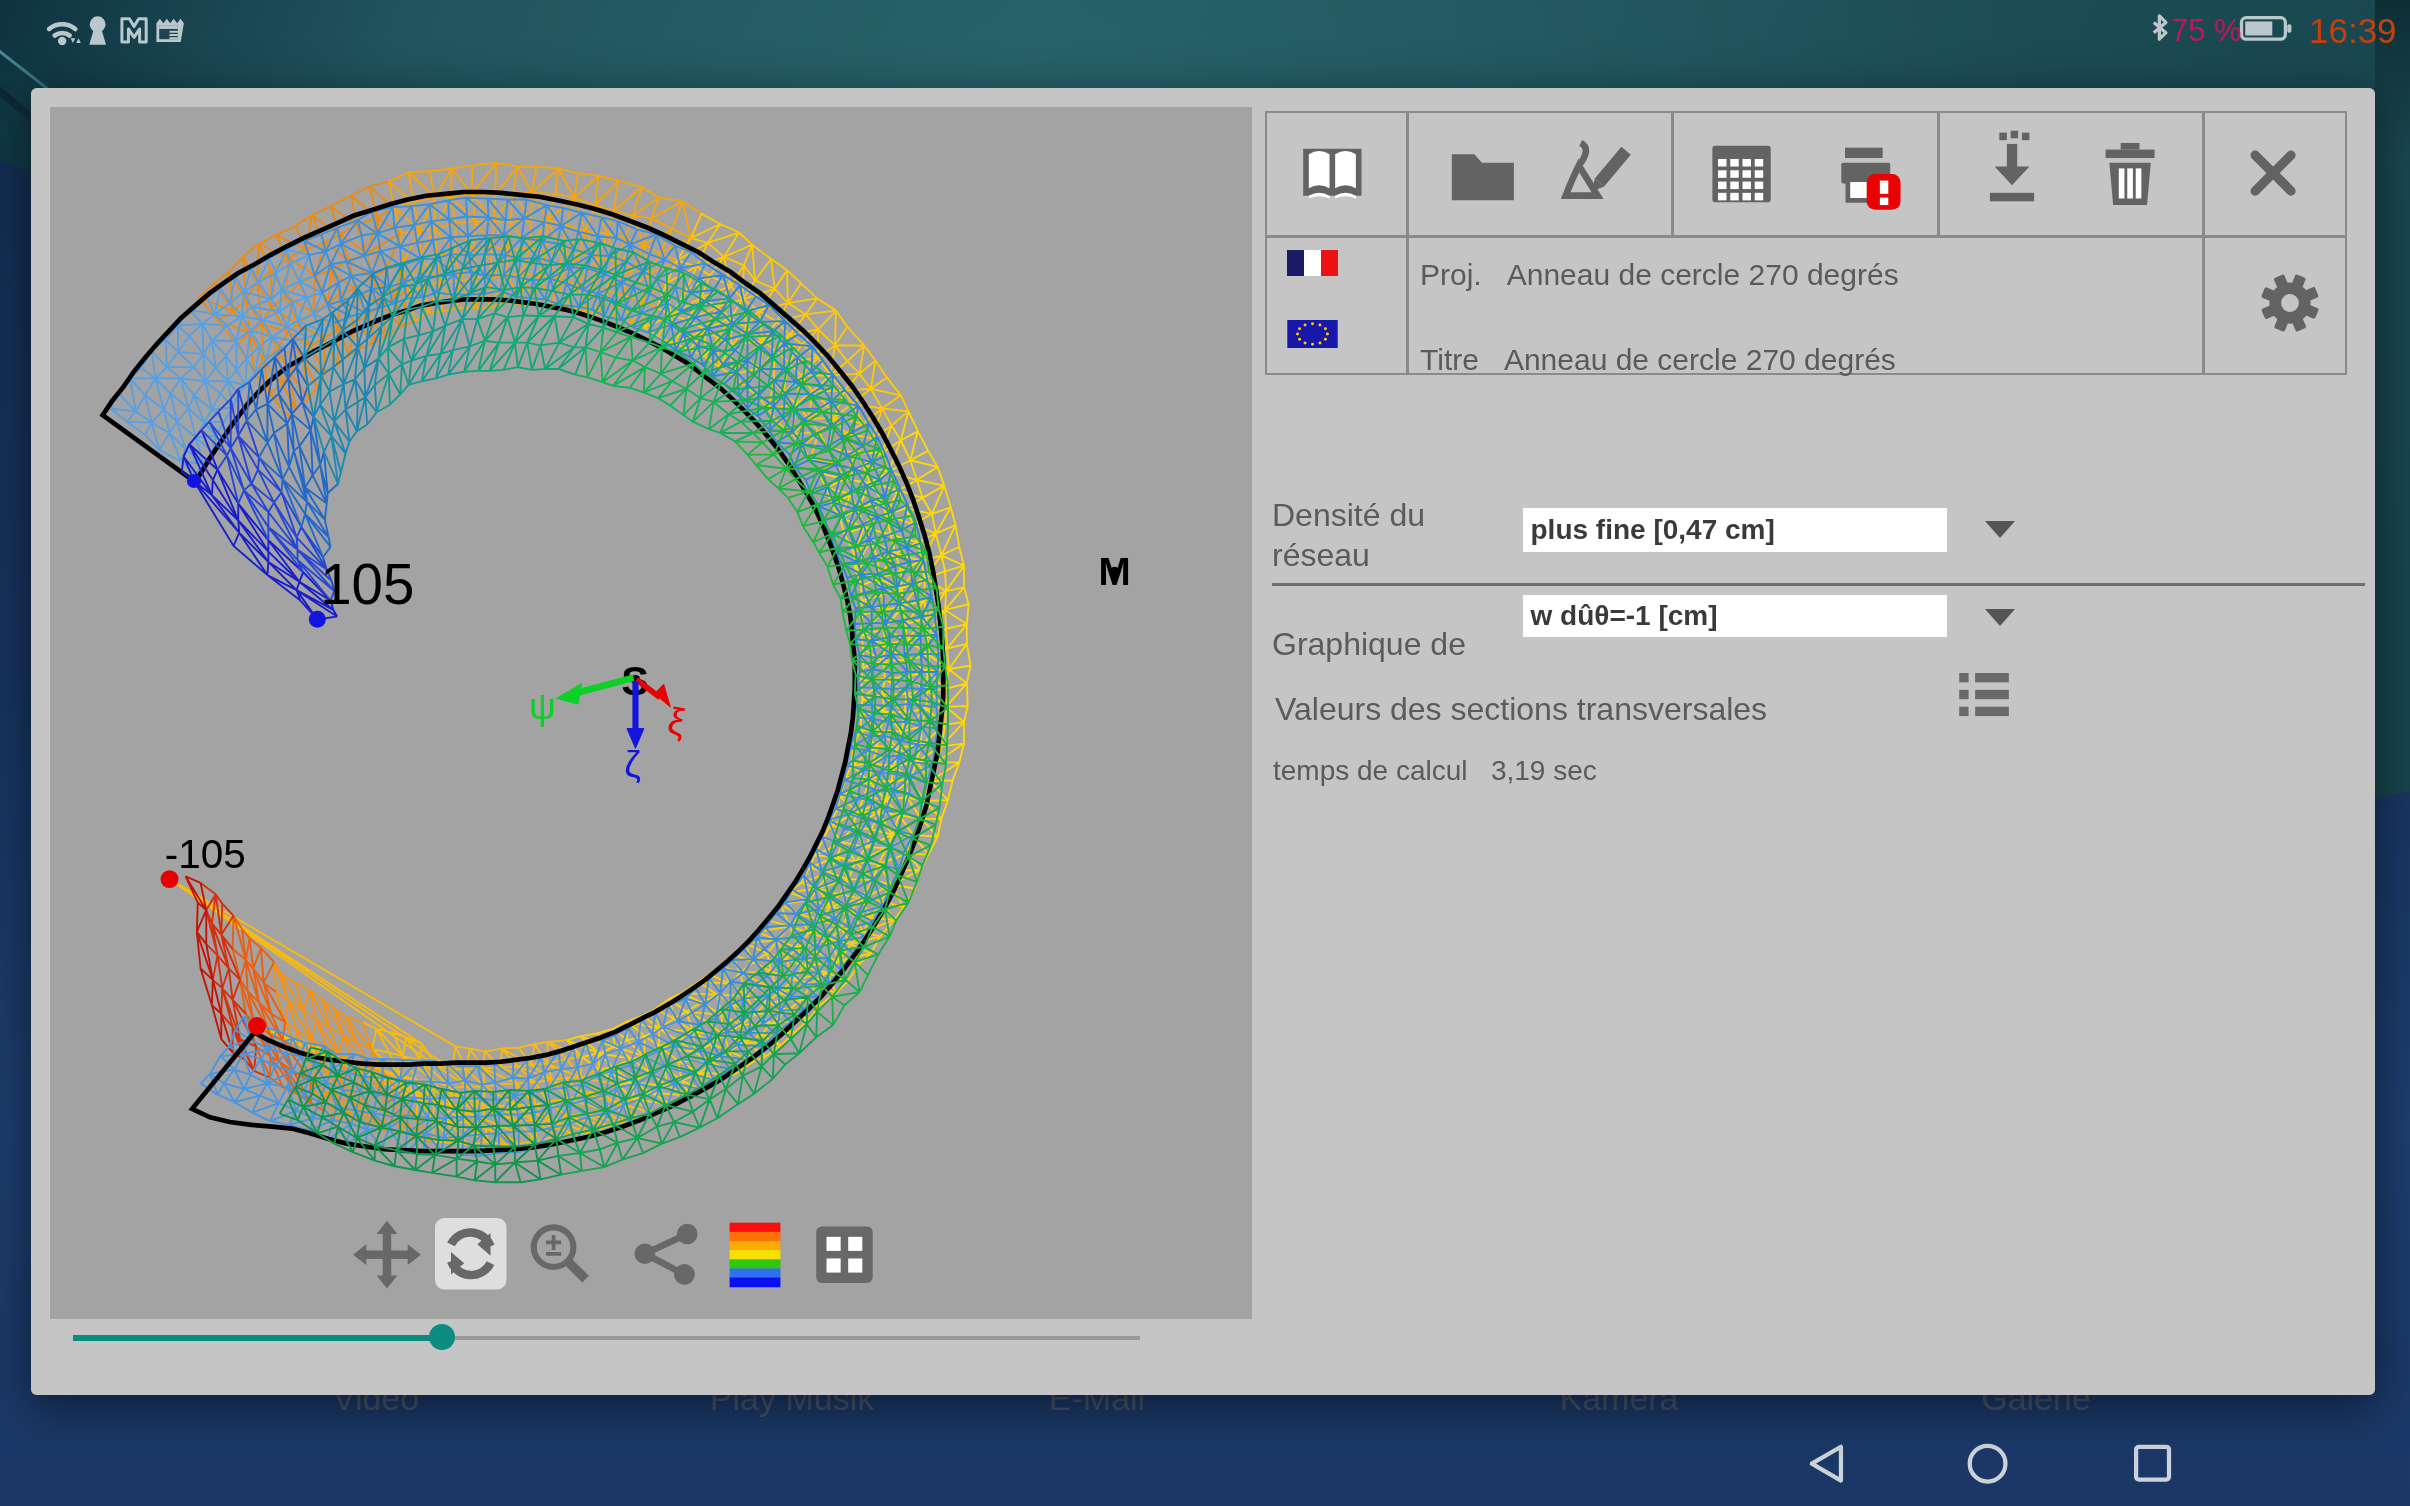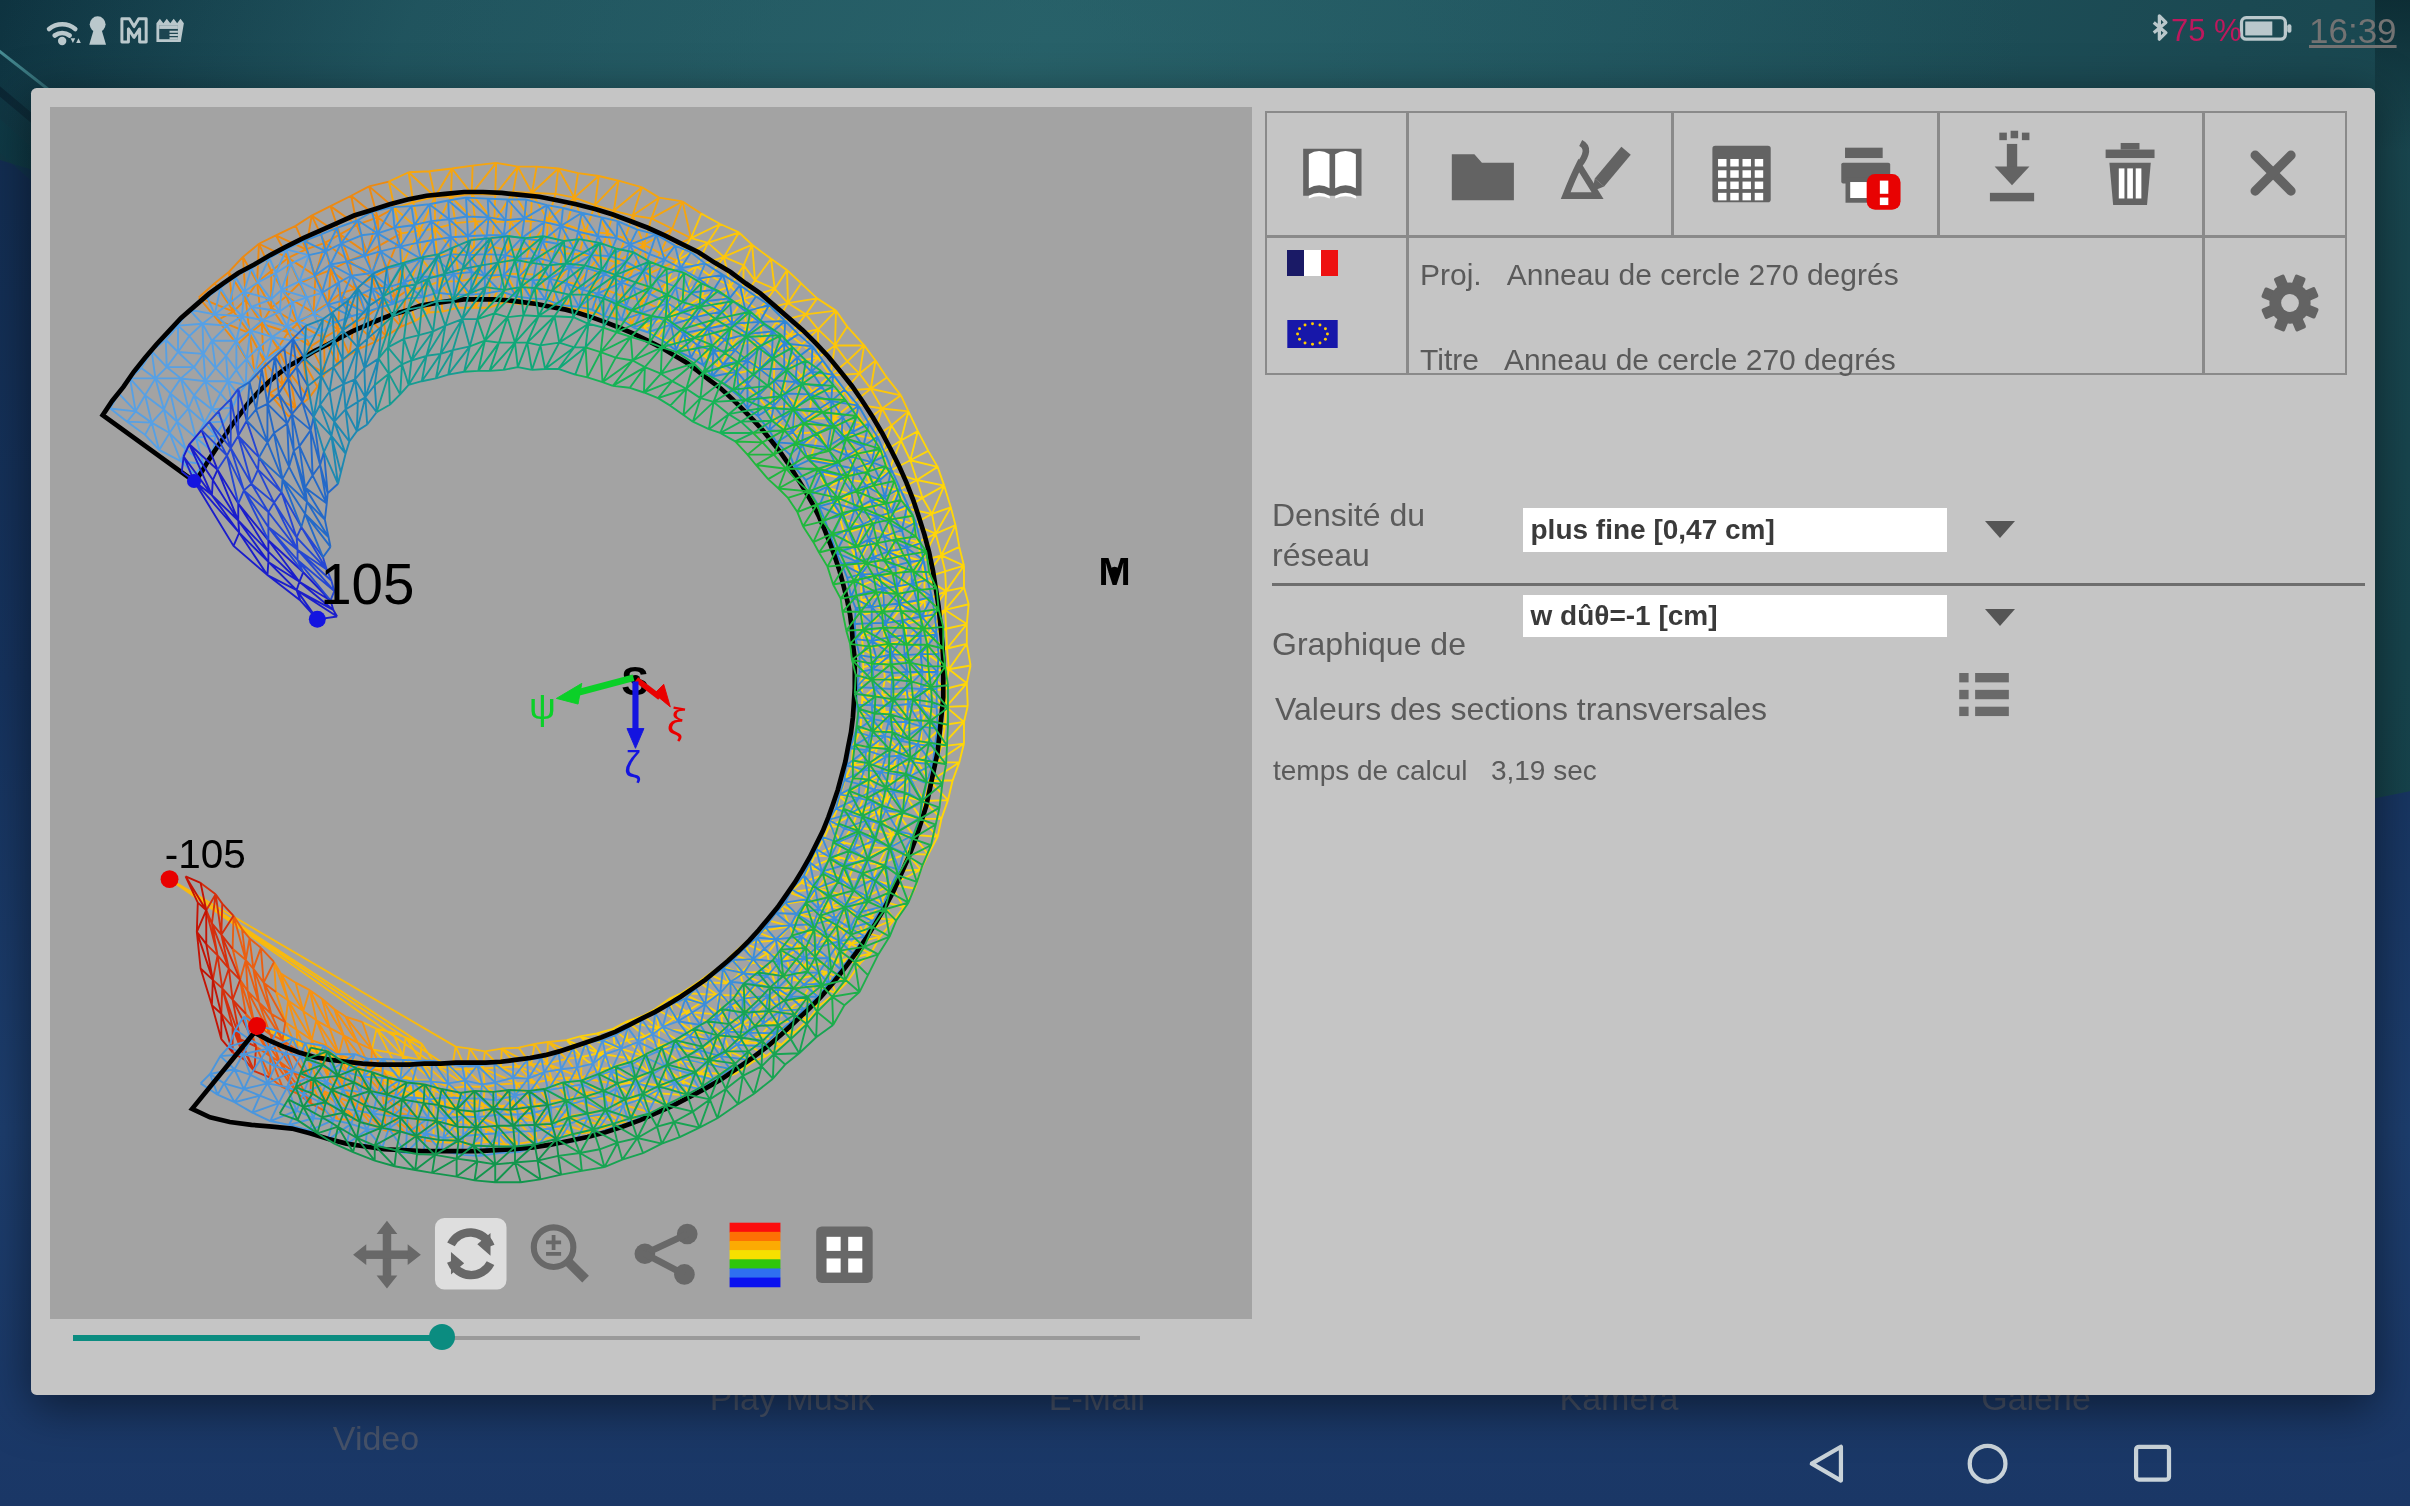--- a/index.html
+++ b/index.html
@@ -49,22 +49,22 @@
 <path d="M156 25 l3.7 -5 3.7 5 3.7 -5 3.7 5 3.7 -5 3.7 5 3.6 -5 3.6 5 L182 45 L156 45 Z" fill="#bac8cc"></path>
     <rect x="159" y="27" width="20" height="15" fill="#1d4551"></rect>
     <rect x="159" y="27" width="20" height="4" fill="#bac8cc"></rect>
     <path d="M170 34 h9 M170 37.5 h9 M170 41 h9" stroke="#bac8cc" stroke-width="2"></path>
 <path d="M2296 24 l13 11 -7 7 0 -25 7 7 -13 11" fill="none" stroke="#bac8cc" stroke-width="3.5" stroke-linejoin="round"></path>
 <rect x="2390" y="19" width="47" height="23" rx="5" fill="none" stroke="#bac8cc" stroke-width="3.5"></rect>
     <rect x="2394" y="23" width="29" height="15" fill="#bac8cc"></rect>
     <rect x="2439" y="26" width="4.5" height="9" rx="2" fill="#bac8cc"></rect>
 </svg>
 <div class="abs" style="left:2171px;top:13px;color:#be185d;font-size:31px;">75 %</div>
-<div class="abs" style="left:2309px;top:11.3px;color:#737373;font-size:35px;text-decoration:underline;">16:39</div>
-<div class="dlabel" style="left:235px;top:1379px;width:282px;text-align:center;margin-top:40px;">Video</div>
+<div class="abs" style="left:2309px;top:11.3px;color:#c2410c;font-size:35px;">16:39</div>
+<div class="dlabel" style="left:235px;top:1379px;width:282px;text-align:center;">Video</div>
 <div class="dlabel" style="left:651px;top:1379px;width:282px;text-align:center;">Play Musik</div>
 <div class="dlabel" style="left:956px;top:1379px;width:282px;text-align:center;">E-Mail</div>
 <div class="dlabel" style="left:1478px;top:1379px;width:282px;text-align:center;">Kamera</div>
 <div class="dlabel" style="left:1895px;top:1379px;width:282px;text-align:center;">Galerie</div>
 <svg class="abs" style="left:0;top:1412px" width="2411" height="94" viewBox="0 0 2560 100">
     <g stroke="#c9d3d9" stroke-width="4.5" fill="none" stroke-linejoin="round">
       <path d="M1956 37 L1956 73 L1925 55 Z"></path>
       <circle cx="2112" cy="55" r="19"></circle>
       <rect x="2270" y="37" width="35" height="35" rx="3"></rect>
     </g>

